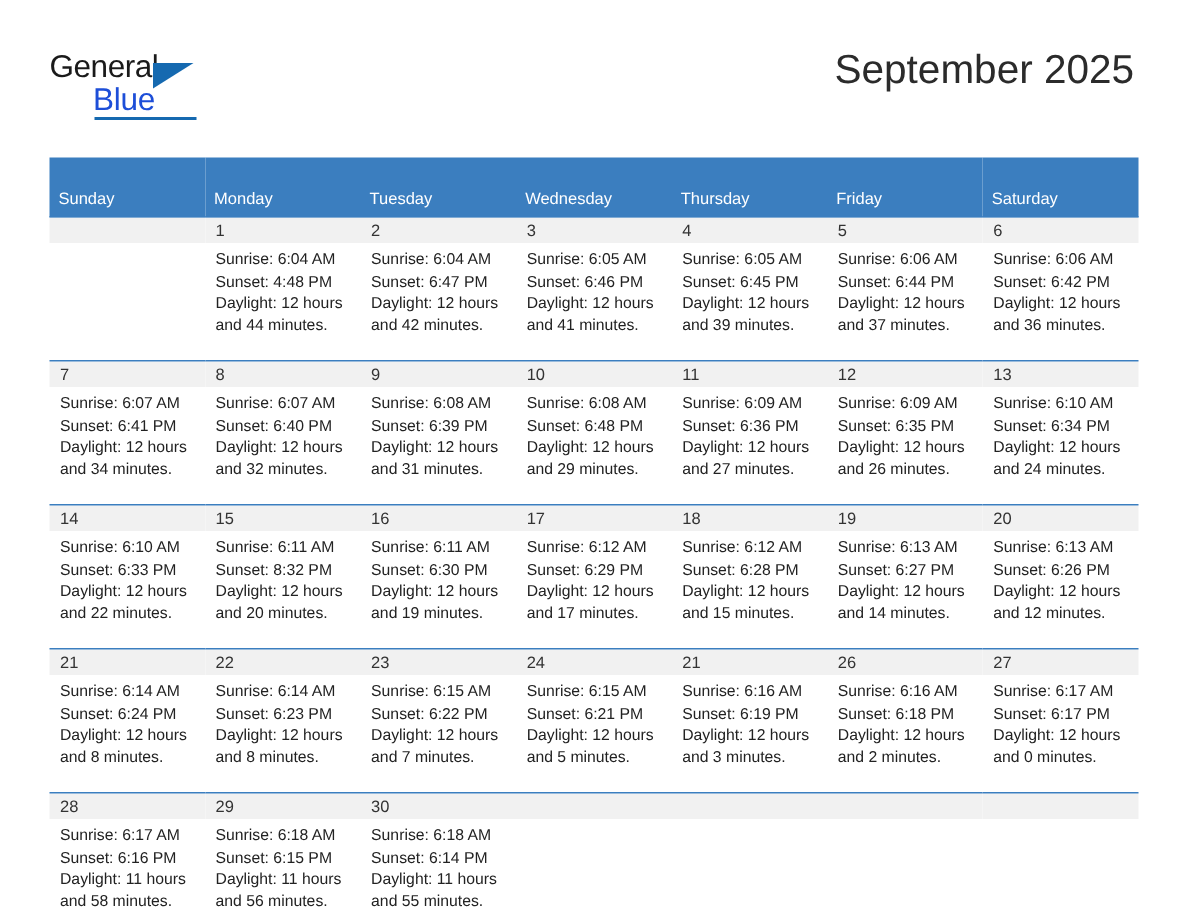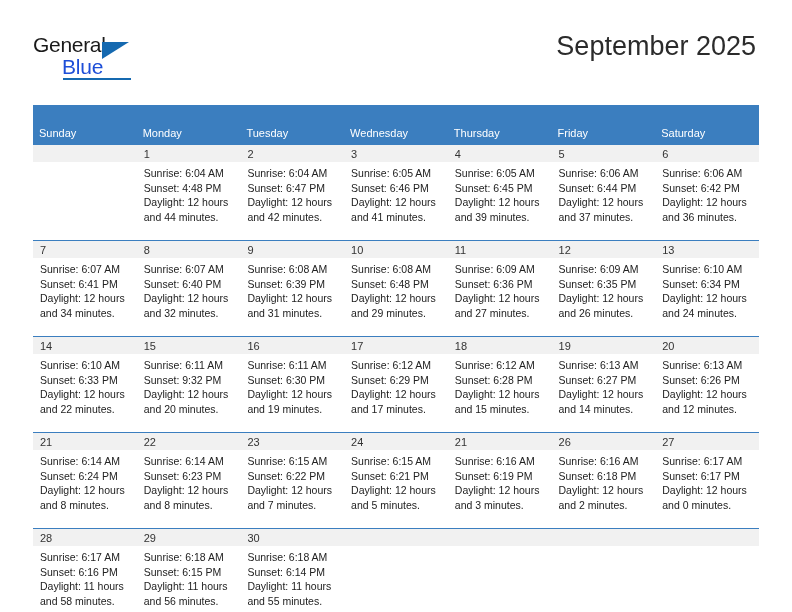--- a/index.html
+++ b/index.html
@@ -316,21 +316,21 @@
               <div>Sunrise: 6:10 AM</div>
               <div>Sunset: 6:33 PM</div>
               <div>Daylight: 12 hours</div>
               <div>and 22 minutes.</div>
             </div>
           </td>
           <td>
             <div class="daynum">15</div>
             <div class="cellbody">
               <div>Sunrise: 6:11 AM</div>
-              <div>Sunset: 9:32 PM</div>
+              <div>Sunset: 8:32 PM</div>
               <div>Daylight: 12 hours</div>
               <div>and 20 minutes.</div>
             </div>
           </td>
           <td>
             <div class="daynum">16</div>
             <div class="cellbody">
               <div>Sunrise: 6:11 AM</div>
               <div>Sunset: 6:30 PM</div>
               <div>Daylight: 12 hours</div>

